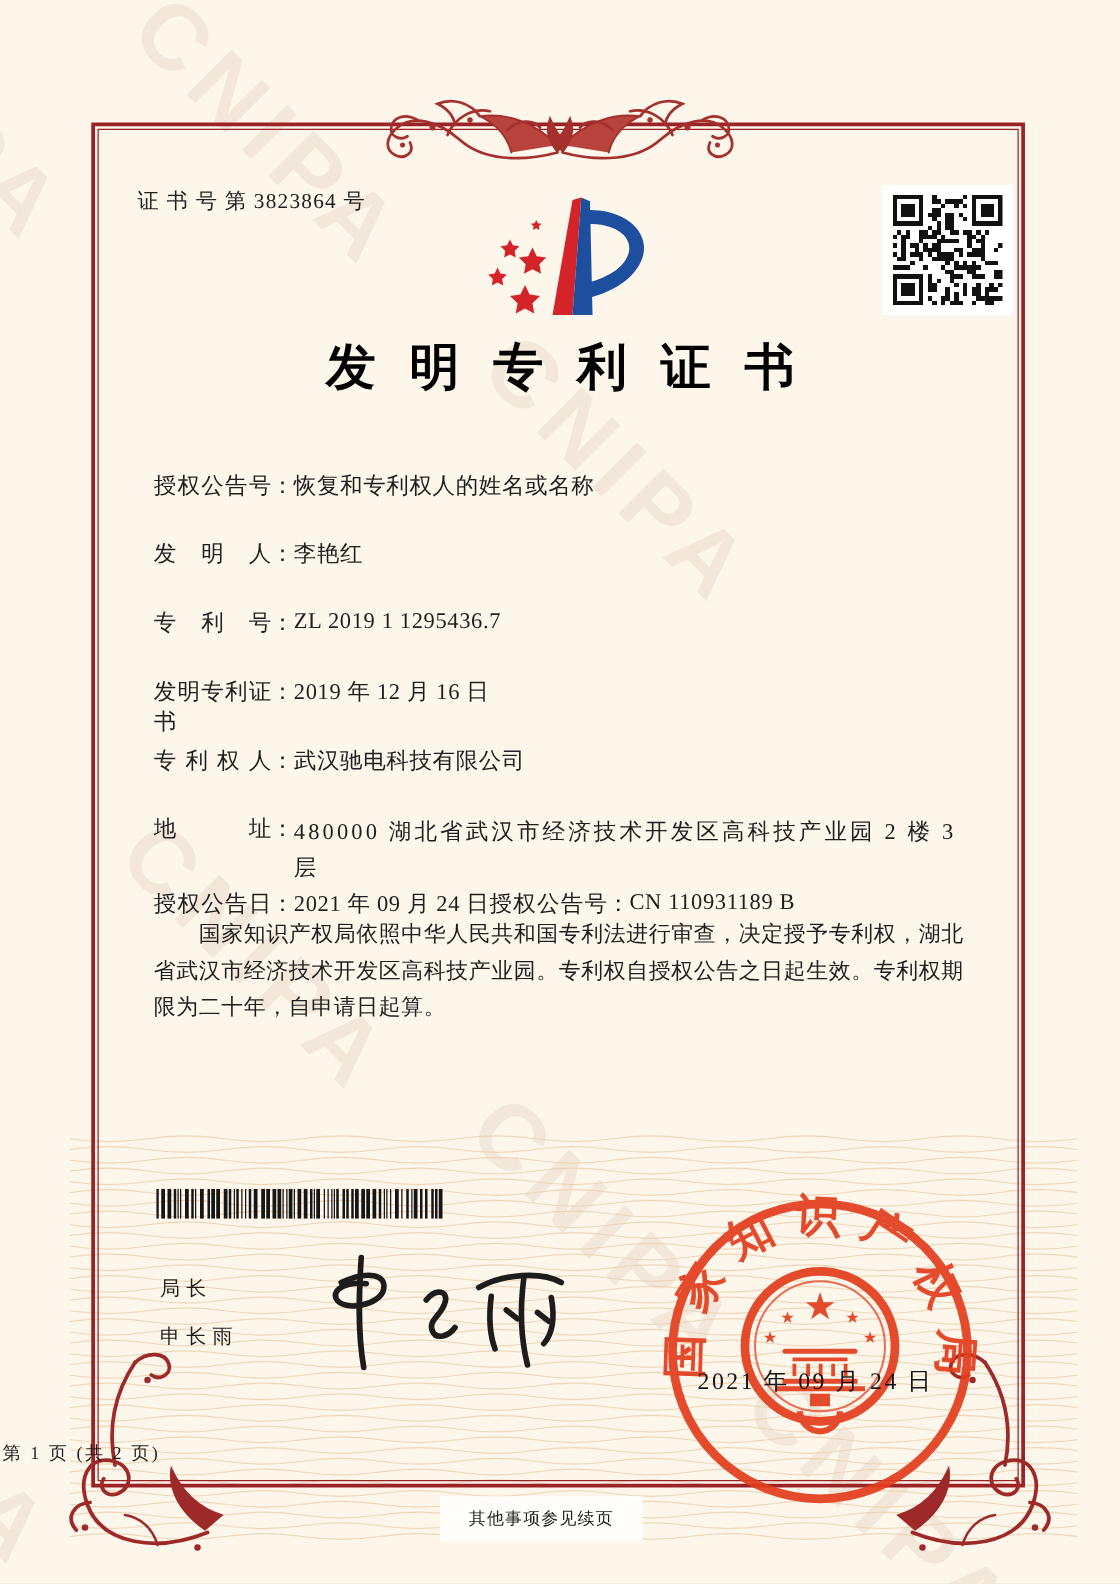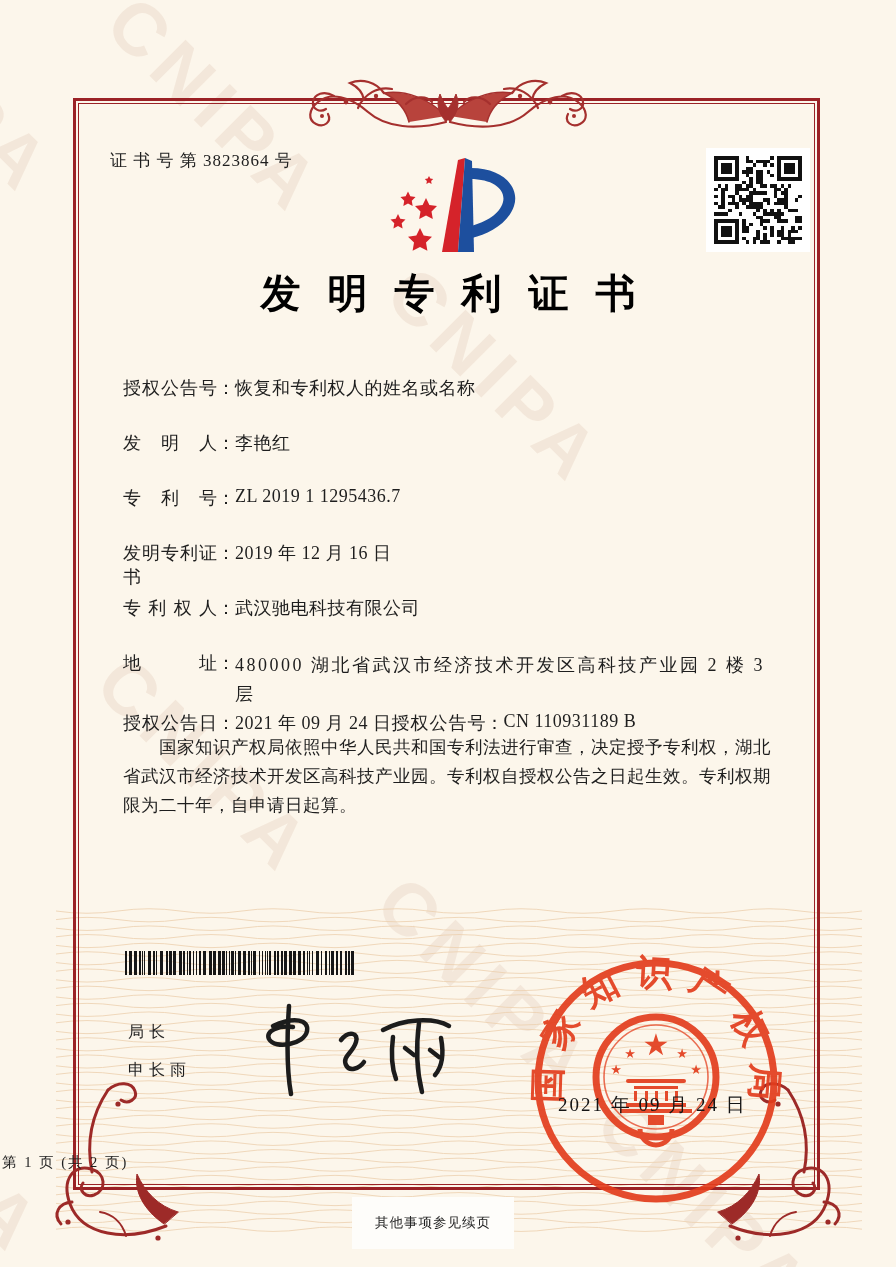--- a/index.html
+++ b/index.html
@@ -51,21 +51,21 @@
                font-size:17.5px; line-height:29px; letter-spacing:0.5px; }
   .body-text p { text-indent:36px; }
   
   .barcode { position:absolute; left:125px; top:951px; z-index:3; }
   .director { position:absolute; left:128px; top:1013px; z-index:3; font-size:16px; letter-spacing:5px; line-height:38px; }
   .signature { position:absolute; left:245px; top:996px; z-index:3; }
   .seal { position:absolute; left:528px; top:953px; z-index:5; opacity:0.92; }
   .seal-date { position:absolute; left:558px; top:1092px; z-index:6; font-size:19px; letter-spacing:2px; color:#151515; }
   .page-info { position:absolute; left:2px; top:1153px; width:896px; text-align:left; z-index:3;
                font-size:14.5px; letter-spacing:2px; }
-  .cont-note { position:absolute; left:352px; top:1197px; width:162px; height:52px; z-index:4;
+  .cont-note { position:absolute; left:352px; top:1197px; width:162px; height:36px; z-index:4;
                background:#fefdfa; display:flex; align-items:center; justify-content:center;
                font-size:13.5px; letter-spacing:1px; }
 </style>
 </head>
 <body>
 
 <div class="page">
 
   <span class="wm" style="left:-120px; top:-40px;">CNIPA</span>
   <span class="wm" style="left:150px;  top:-20px;">CNIPA</span>

